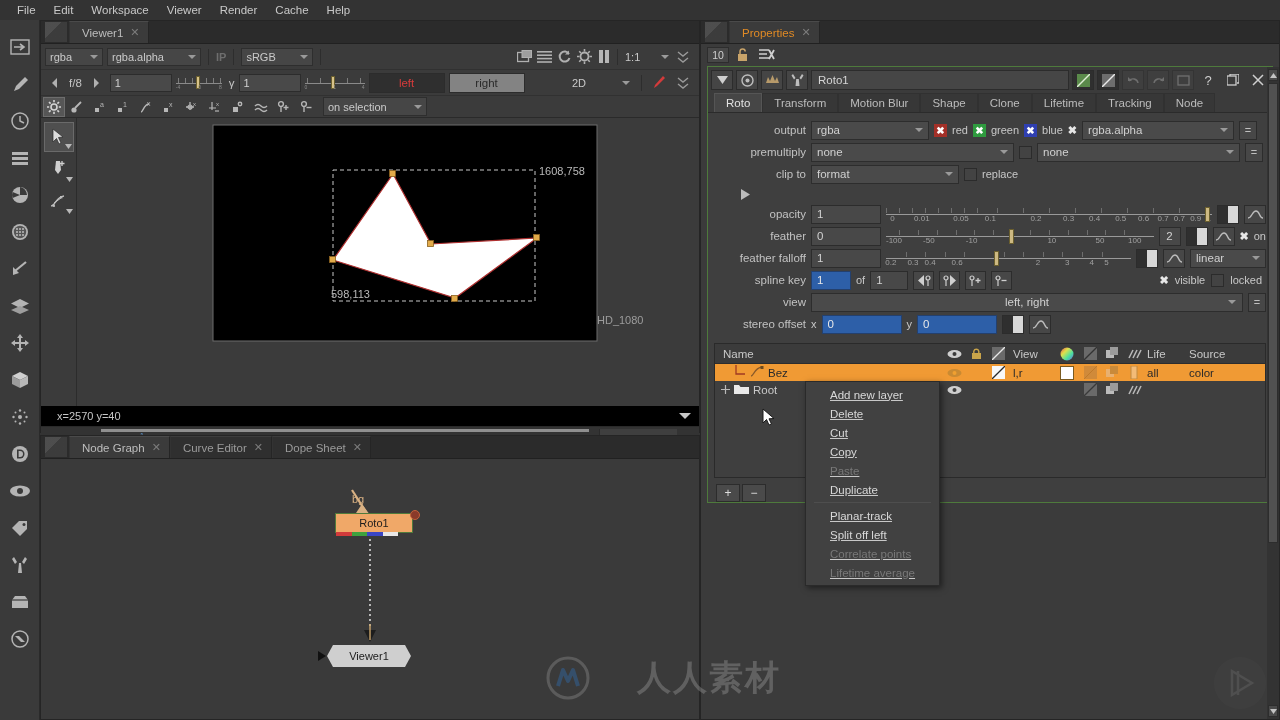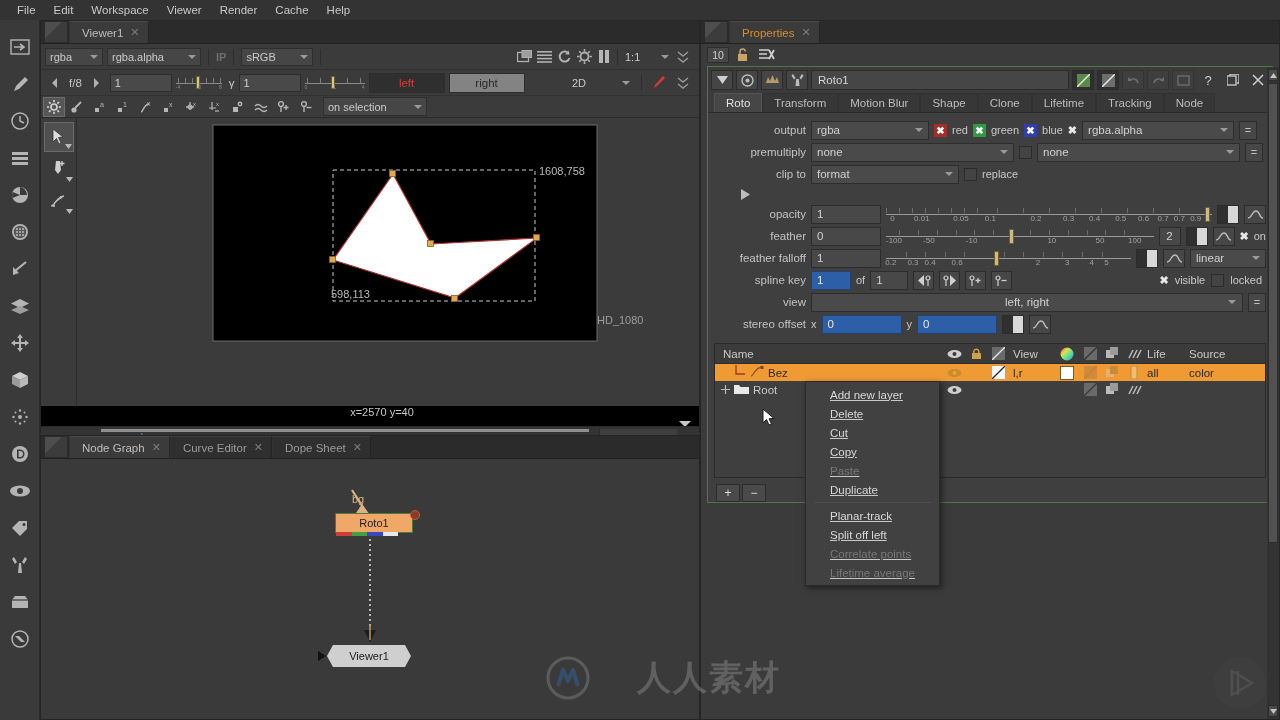--- a/index.html
+++ b/index.html
@@ -97,21 +97,21 @@
 
   
   #viewerBody { position: relative; width: 658px; height: 308px; background: #3b3b3b; display: flex; }
   #sidetools { width: 36px; background: #3b3b3b; border-right: 1px solid #2c2c2c;
                display:flex; flex-direction:column; align-items:center; padding-top:4px; gap:2px;}
   #sidetools .st { width: 30px; height: 30px; display:flex; align-items:center; justify-content:center; color:#c2c2c2; position:relative;}
   #sidetools .st.sel { background:#4f4f4f; border:1px solid #6a6a6a; }
   #canvasWrap { position: relative; flex: 1; background: #3b3b3b; overflow: hidden; }
   #blackimg { position: absolute; left: 136px; top: 7px; width: 384px; height: 216px; background: #000; }
   #infoline { position:absolute; left:0; right:0; bottom:0; height:20px; background:#000;
-              display:flex; align-items:center; color:#c7c7c7; font-size:11px; padding-left:24px;flex-direction:column; }
+              display:flex; align-items:center; color:#c7c7c7; font-size:11px; padding-left:16px; }
   #hdlabel { position:absolute; left: 520px; top: 196px; color:#9c9c9c; font-size:11px; }
 
   
   #timeline { position:relative; height:30px; background:#333333; border-top:1px solid #2a2a2a; }
   #tlbar { position:absolute; left:60px; right:110px; top:2px; height:3px; background:#8f8f8f; }
   #tlticks { position:absolute; left:60px; right:110px; top:9px; height:12px; }
   #tlticks .t { position:absolute; top:0; width:1px; background:#8d8d8d; }
   #tllabels { position:absolute; left:60px; right:110px; top:20px; height:10px; color:#bdbdbd; font-size:9.5px; }
   #tllabels span { position:absolute; transform:translateX(-50%); }
   #playhead { position:absolute; top:4px; width:15px; height:22px; }

